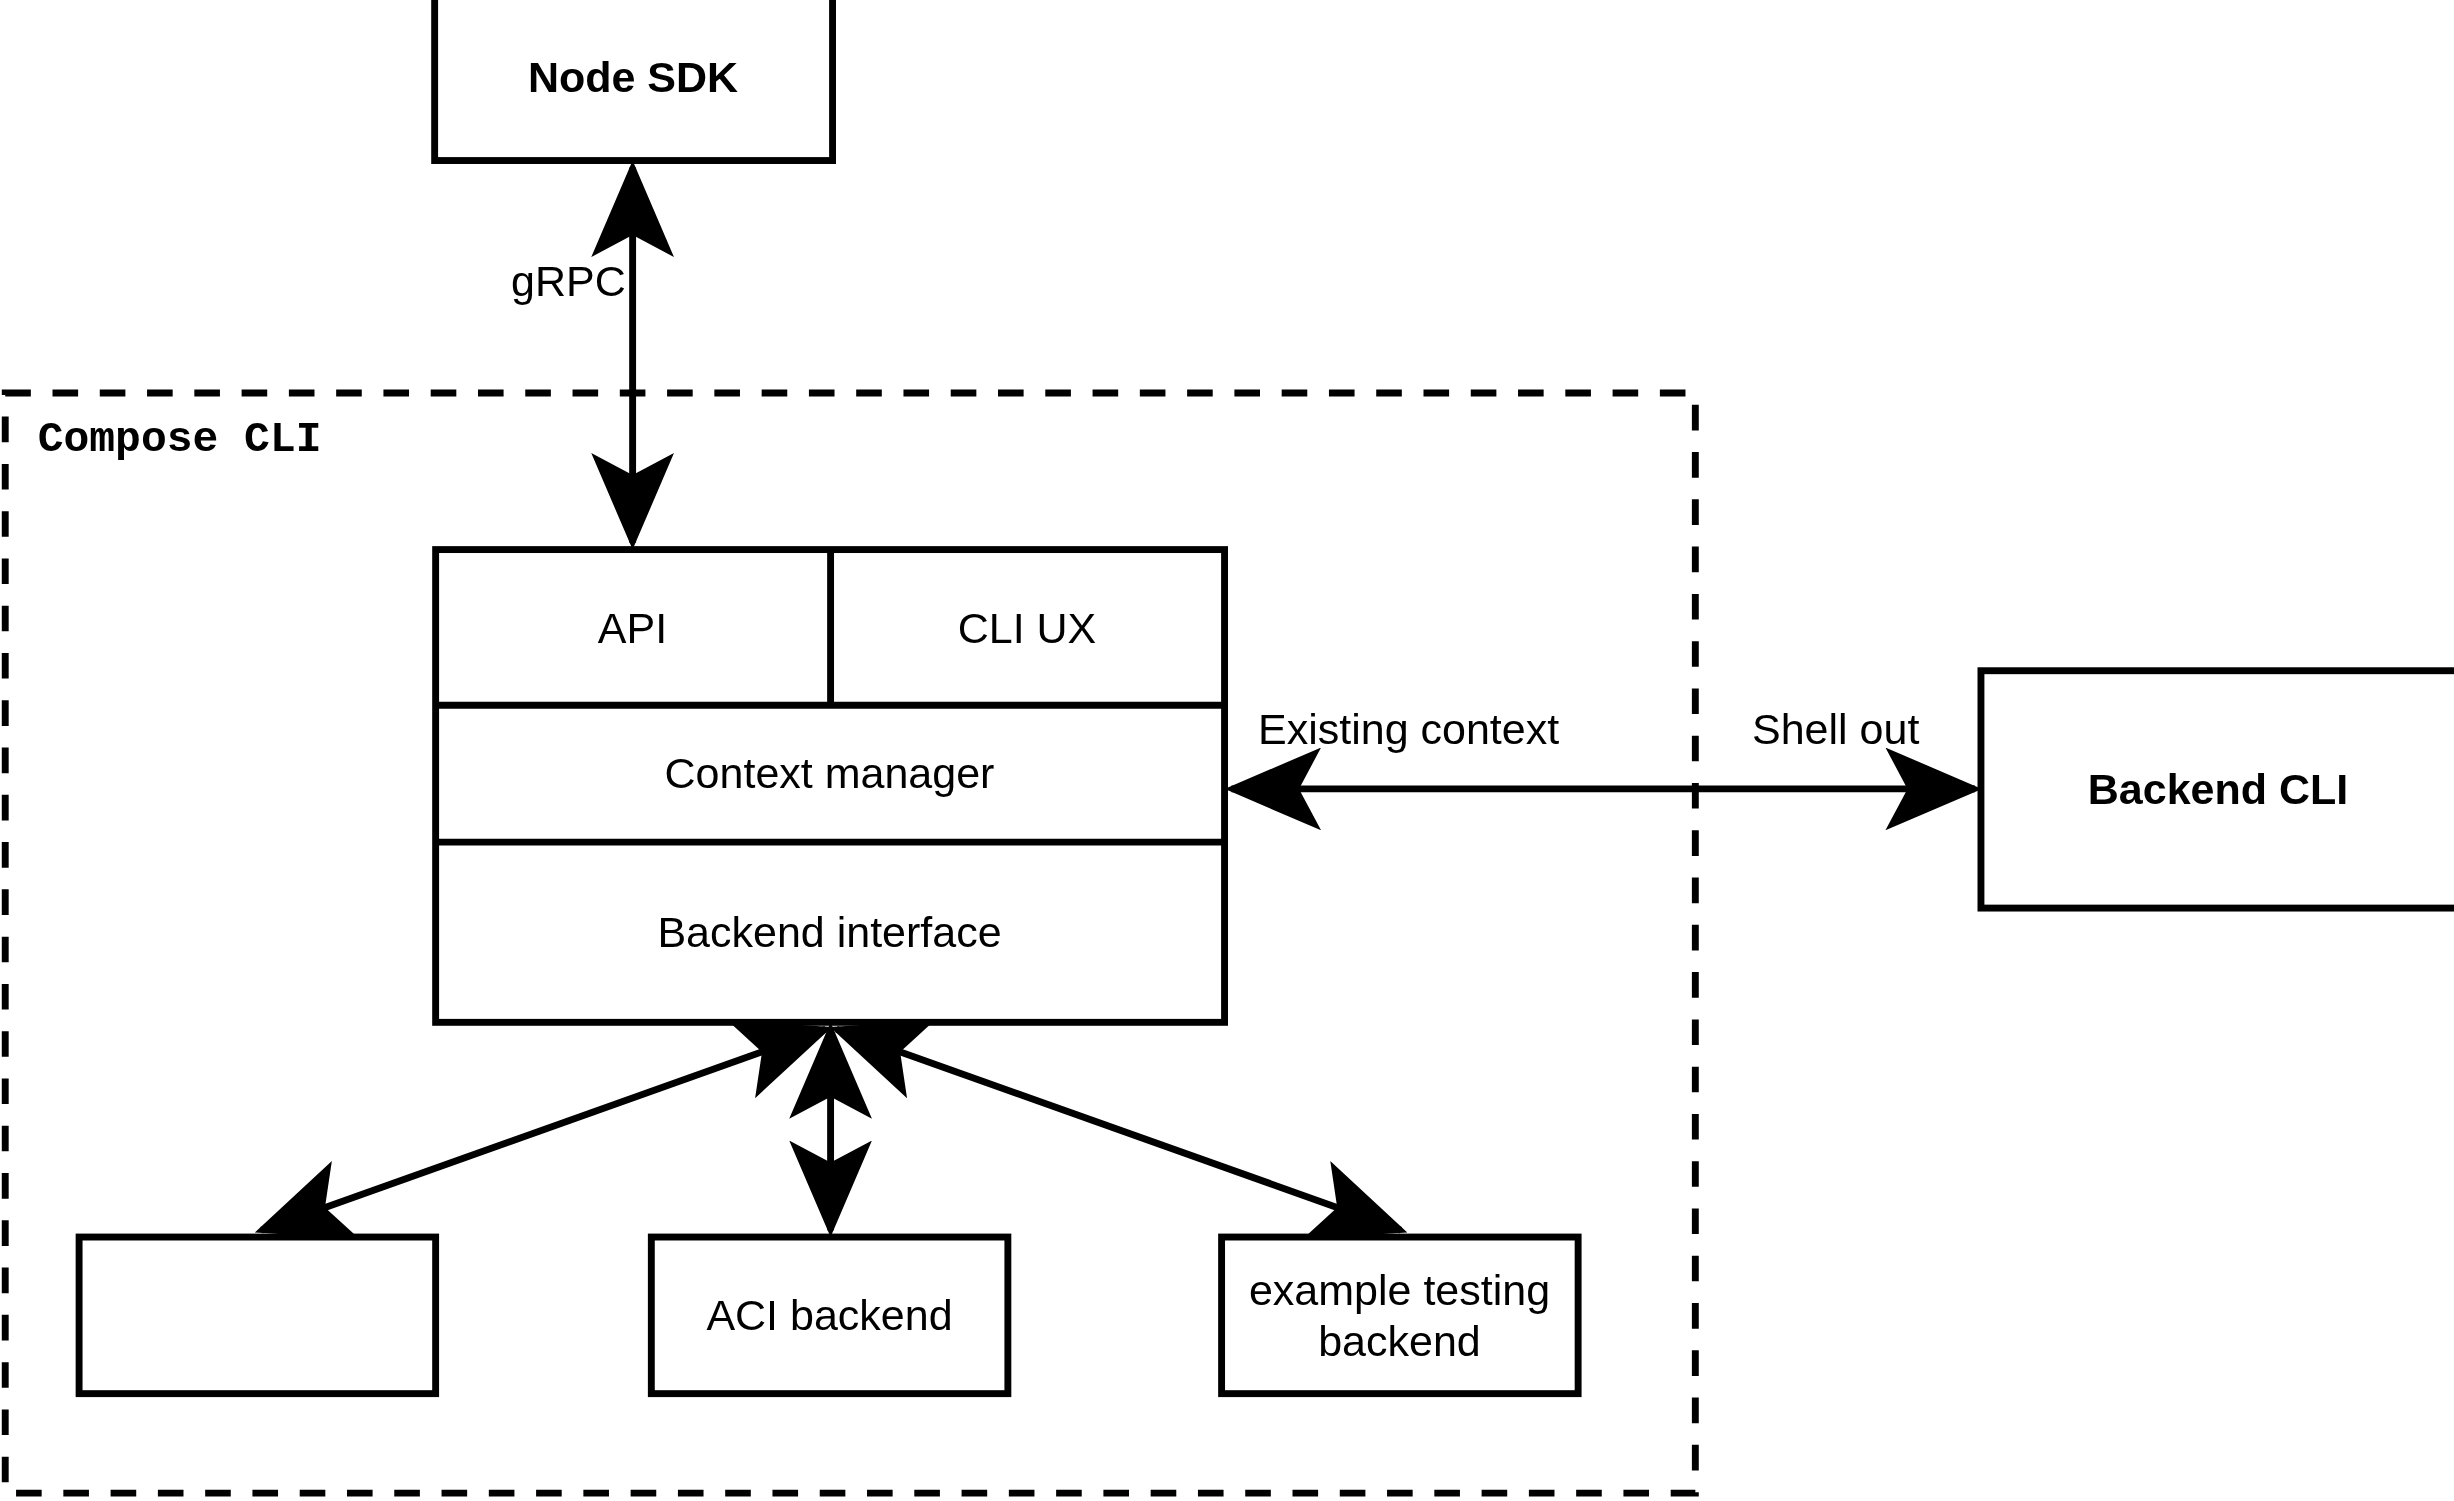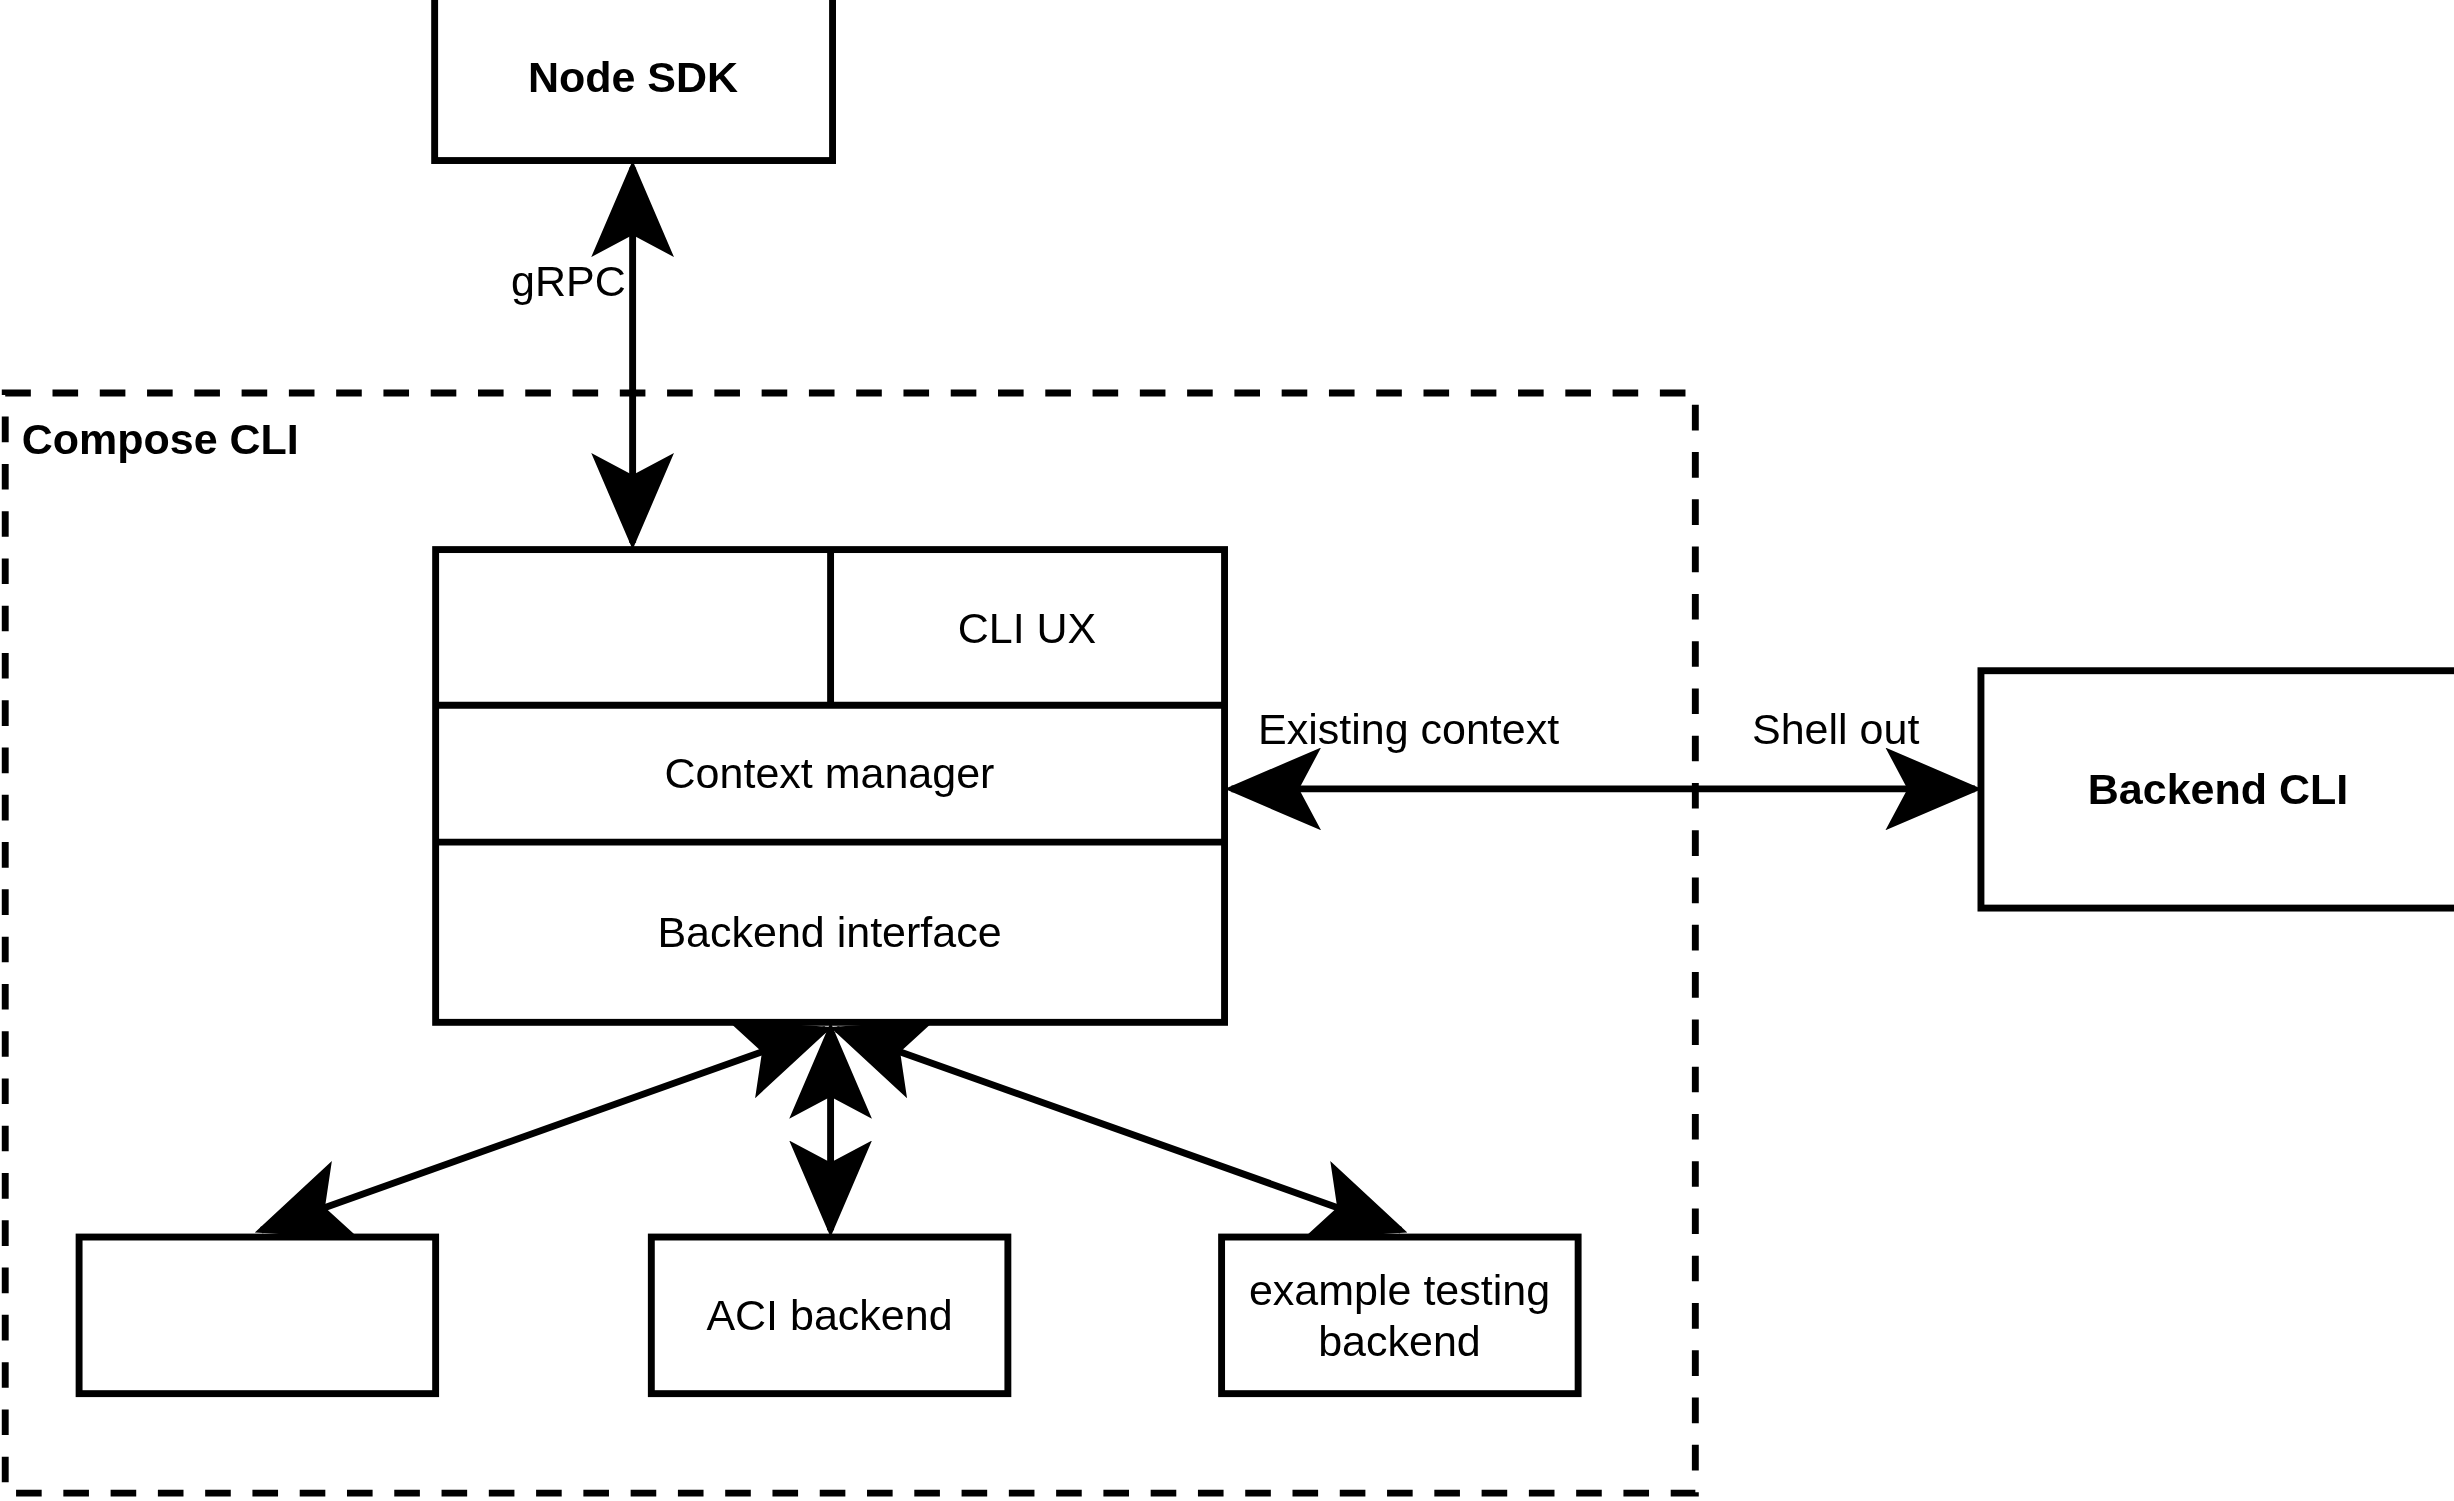--- a/index.html
+++ b/index.html
@@ -40,25 +40,26 @@
     position: absolute;
     color: #000000;
     font-family: "Liberation Sans", sans-serif;
     font-size: 43px;
     line-height: 1.1;
     white-space: nowrap;
   }
   .group-label {
     position: absolute;
     color: #000000;
-    font-family: Liberation Sans, sans-serif;
+    font-family: Liberation Mono, monospace;
     font-size: 43px;
     font-weight: bold;
     line-height: 1.1;
     white-space: nowrap;
+    margin-left: 16px;
   }
 </style>
 </head>
 <body>
 
 <div id="canvas">
 
   <svg class="layer" viewBox="0 0 2492 1524" xmlns="http://www.w3.org/2000/svg">
     <defs>
       <marker id="arrowEnd" markerWidth="14" markerHeight="12" refX="13" refY="6" orient="auto" markerUnits="strokeWidth">
@@ -92,20 +93,21 @@
 
     <line x1="843" y1="1045" x2="843" y2="1249" stroke="#000000" stroke-width="7" marker-start="url(#arrowStart)" marker-end="url(#arrowEnd)"></line>
 
     <line x1="849" y1="1045" x2="1422" y2="1249" stroke="#000000" stroke-width="7" marker-start="url(#arrowStart)" marker-end="url(#arrowEnd)"></line>
   </svg>
 
   <div class="group-label" style="left: 21.7px; top: 416px;">Compose CLI</div>
 
   <div class="node-text bold" style="left: 434px; top: -5.9px; width: 398px; height: 166px;">Node SDK</div>
 
+  <div class="node-text" style="left: 435px; top: 550px; width: 395px; height: 156px;">API</div>
 
   <div class="node-text" style="left: 830px; top: 550px; width: 394px; height: 156px;">CLI UX</div>
 
   <div class="node-text" style="left: 435px; top: 705px; width: 789px; height: 137px; text-align: right;">Context manager</div>
 
   <div class="node-text" style="left: 435px; top: 842px; width: 789px; height: 180px;">Backend interface</div>
 
   <div class="node-text bold" style="left: 1981px; top: 671px; width: 474px; height: 237px;">Backend CLI</div>
 
 

